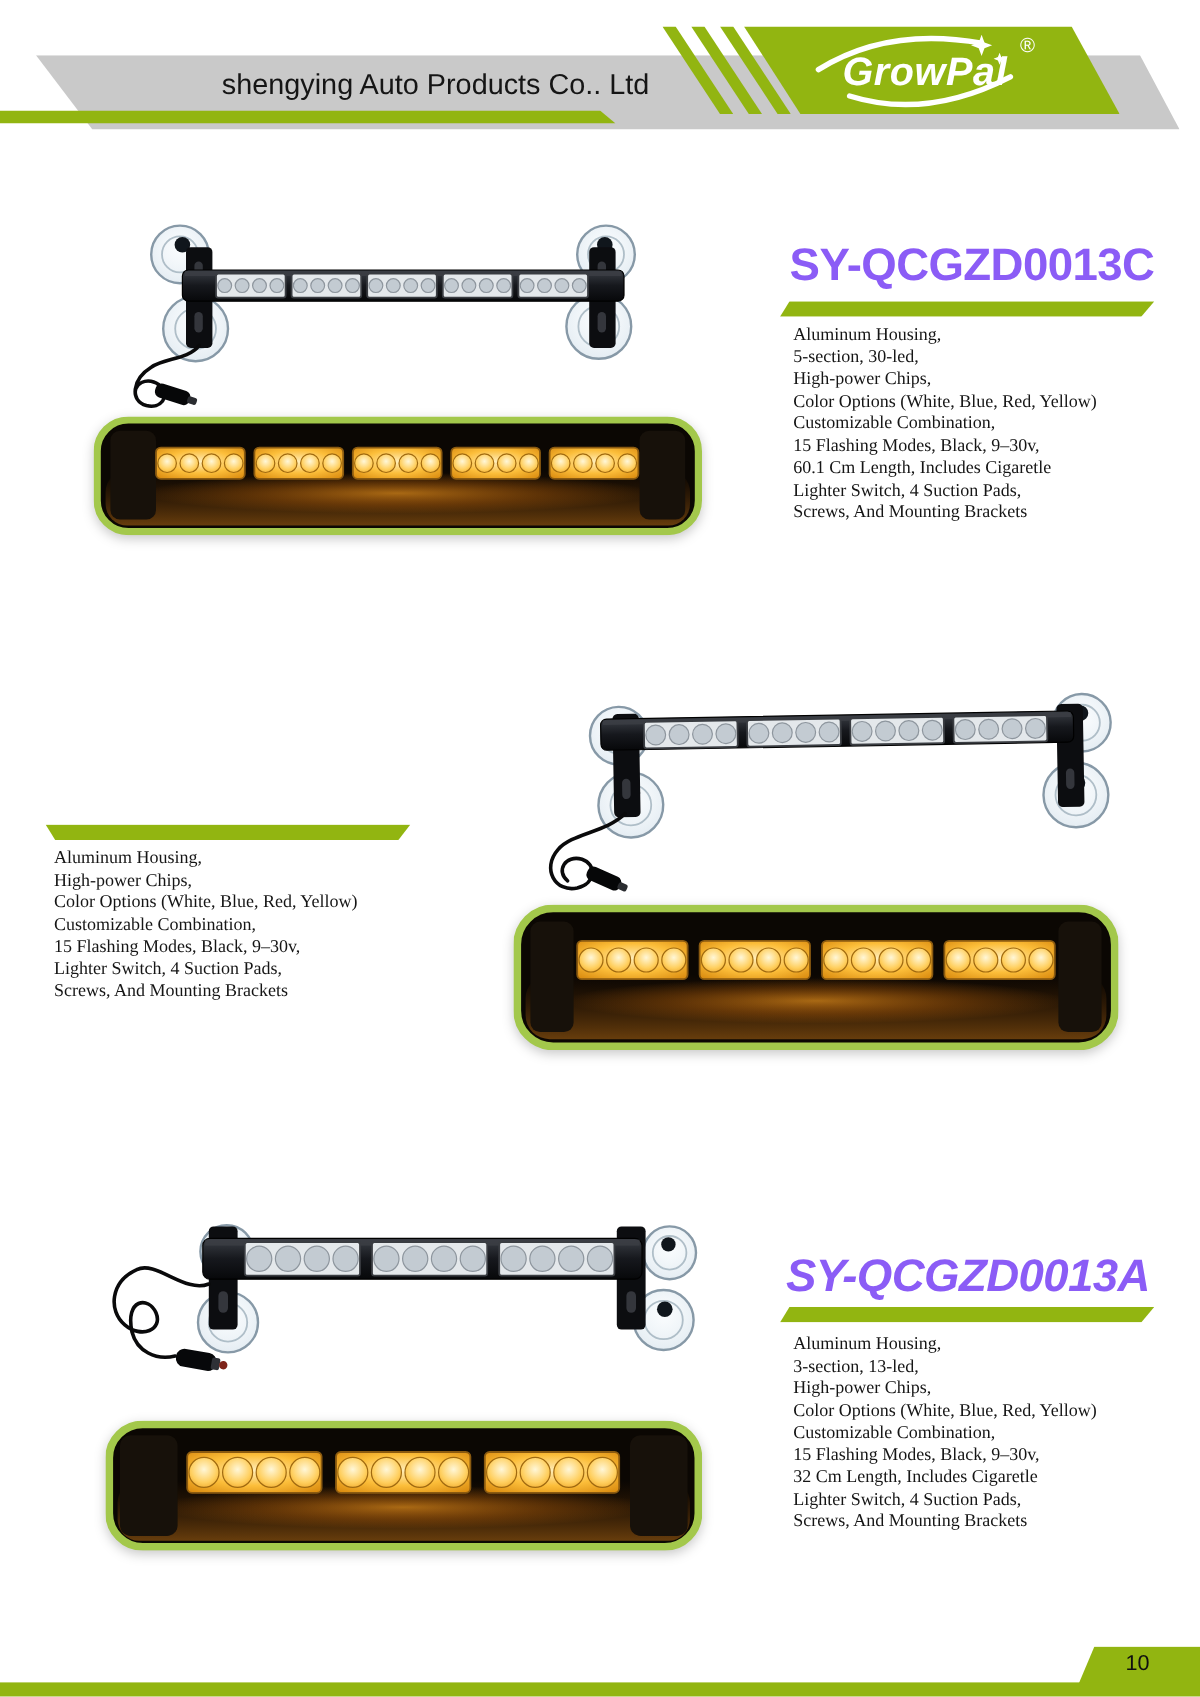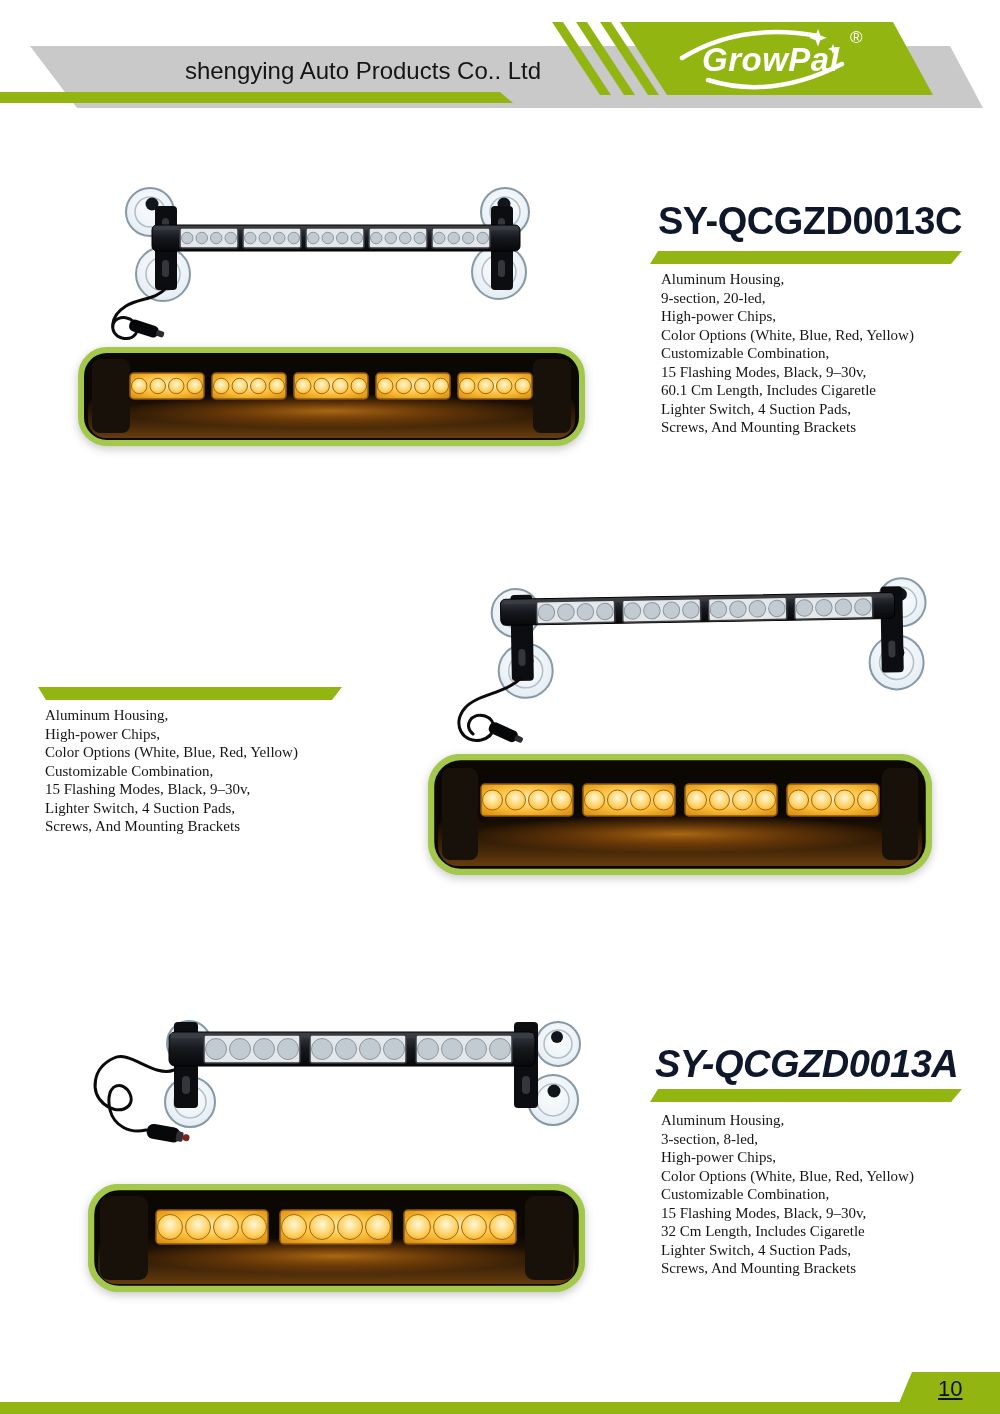--- a/index.html
+++ b/index.html
@@ -19,41 +19,41 @@
   .stripe.s2{clip-path:polygon(576px 22px,587px 22px,635px 95px,624px 95px);}
   .stripe.s3{clip-path:polygon(600px 22px,611px 22px,659px 95px,648px 95px);}
   .brand-plate{left:0;top:0;width:1000px;height:120px;background:var(--green,#92b511);
     clip-path:polygon(620px 22px,893px 22px,933px 95px,667px 95px);}
   .company{left:163px;top:57px;width:400px;text-align:center;font-size:24px;color:#151515;}
   .brand-box{left:660px;top:28px;width:240px;height:64px;}
   .brand-text{position:absolute;left:42px;top:13px;font-size:33px;font-weight:bold;
     font-style:italic;color:#fff;letter-spacing:.5px;}
   .brand-reg{position:absolute;left:190px;top:0px;font-size:17px;color:#fff;font-style:normal;}
   
-  .model-title{font-size:38px;font-weight:bold;letter-spacing:-.5px;color:#0f172a;white-space:nowrap;}
+  .model-title{font-size:38px;font-weight:bold;letter-spacing:-.5px;color:#8b5cf6;white-space:nowrap;}
   .t-c{left:658px;top:200px;}
   .t-b{left:38px;top:640px;}
   .t-a{left:655px;top:1043px;font-style:italic;}
   .title-underline{height:13px;background:var(--green,#92b511);}
   .u-c{left:650px;top:251px;width:312px;clip-path:polygon(8px 0,312px 0,301px 13px,0 13px);}
   .u-b{left:36px;top:687px;width:308px;clip-path:polygon(2px 0,306px 0,296px 13px,10px 13px);}
   .u-a{left:650px;top:1089px;width:312px;clip-path:polygon(8px 0,312px 0,301px 13px,0 13px);}
   .desc{font-size:15px;line-height:18.5px;color:#151515;font-family:Liberation Serif, serif;}
   .d-c{left:661px;top:270px;width:300px;}
   .d-b{left:45px;top:706px;width:310px;}
   .d-a{left:661px;top:1111px;width:300px;}
   
   .photo{position:absolute;}
   .amber-photo{filter:drop-shadow(0 3px 5px rgba(0,0,0,.22));}
   .cord{stroke:#0a0a0b;stroke-width:3;fill:none;stroke-linecap:round;}
   
   .footer-strip{left:0;top:1402px;width:1000px;height:12px;background:var(--green,#92b511);}
   .footer-tab{left:0;top:1372px;width:1000px;height:31px;background:var(--green,#92b511);
     clip-path:polygon(912px 0,1000px 0,1000px 31px,899px 31px);}
-  .page-num{position:absolute;left:938px;top:1376px;font-size:22px;color:#101010;text-decoration:underline;}
+  .page-num{position:absolute;left:938px;top:1376px;font-size:18px;color:#101010;}
 </style>
 </head>
 <body>
 
 <svg width="0" height="0" style="position:absolute" aria-hidden="true">
   <defs>
     <linearGradient id="barGrad" x1="0" y1="0" x2="0" y2="1">
       <stop offset="0" stop-color="#3a3e45"></stop>
         <stop offset=".5" stop-color="#16181d"></stop>
         <stop offset="1" stop-color="#07080a"></stop>
@@ -198,21 +198,21 @@
         <circle cx="407.75" cy="39" r="7.75" fill="url(#amberCell)" stroke="#a06a10" stroke-width="1"></circle>
         <circle cx="426.25" cy="39" r="7.75" fill="url(#amberCell)" stroke="#a06a10" stroke-width="1"></circle>
         <circle cx="444.75" cy="39" r="7.75" fill="url(#amberCell)" stroke="#a06a10" stroke-width="1"></circle>
       </g>
   </svg>
 
   <div class="abs model-title t-c">SY-QCGZD0013C</div>
   <div class="abs title-underline u-c"></div>
   <div class="abs desc d-c">
     <div>Aluminum Housing,</div>
-    <div>9-section, 20-led,</div>
+    <div>5-section, 30-led,</div>
     <div>High-power Chips,</div>
     <div>Color Options (White, Blue, Red, Yellow)</div>
     <div>Customizable Combination,</div>
     <div>15 Flashing Modes, Black, 9–30v,</div>
     <div>60.1 Cm Length, Includes Cigaretle</div>
     <div>Lighter Switch, 4 Suction Pads,</div>
     <div>Screws, And Mounting Brackets</div>
   </div>
 
   <div class="abs title-underline u-b"></div>
@@ -380,21 +380,21 @@
         <circle cx="358" cy="43" r="12.5" fill="url(#amberCell)" stroke="#a06a10" stroke-width="1"></circle>
         <circle cx="386" cy="43" r="12.5" fill="url(#amberCell)" stroke="#a06a10" stroke-width="1"></circle>
         <circle cx="414" cy="43" r="12.5" fill="url(#amberCell)" stroke="#a06a10" stroke-width="1"></circle>
       </g>
   </svg>
 
   <div class="abs model-title t-a">SY-QCGZD0013A</div>
   <div class="abs title-underline u-a"></div>
   <div class="abs desc d-a">
     <div>Aluminum Housing,</div>
-    <div>3-section, 8-led,</div>
+    <div>3-section, 13-led,</div>
     <div>High-power Chips,</div>
     <div>Color Options (White, Blue, Red, Yellow)</div>
     <div>Customizable Combination,</div>
     <div>15 Flashing Modes, Black, 9–30v,</div>
     <div>32 Cm Length, Includes Cigaretle</div>
     <div>Lighter Switch, 4 Suction Pads,</div>
     <div>Screws, And Mounting Brackets</div>
   </div>
 
   <div class="abs footer-tab"></div>

